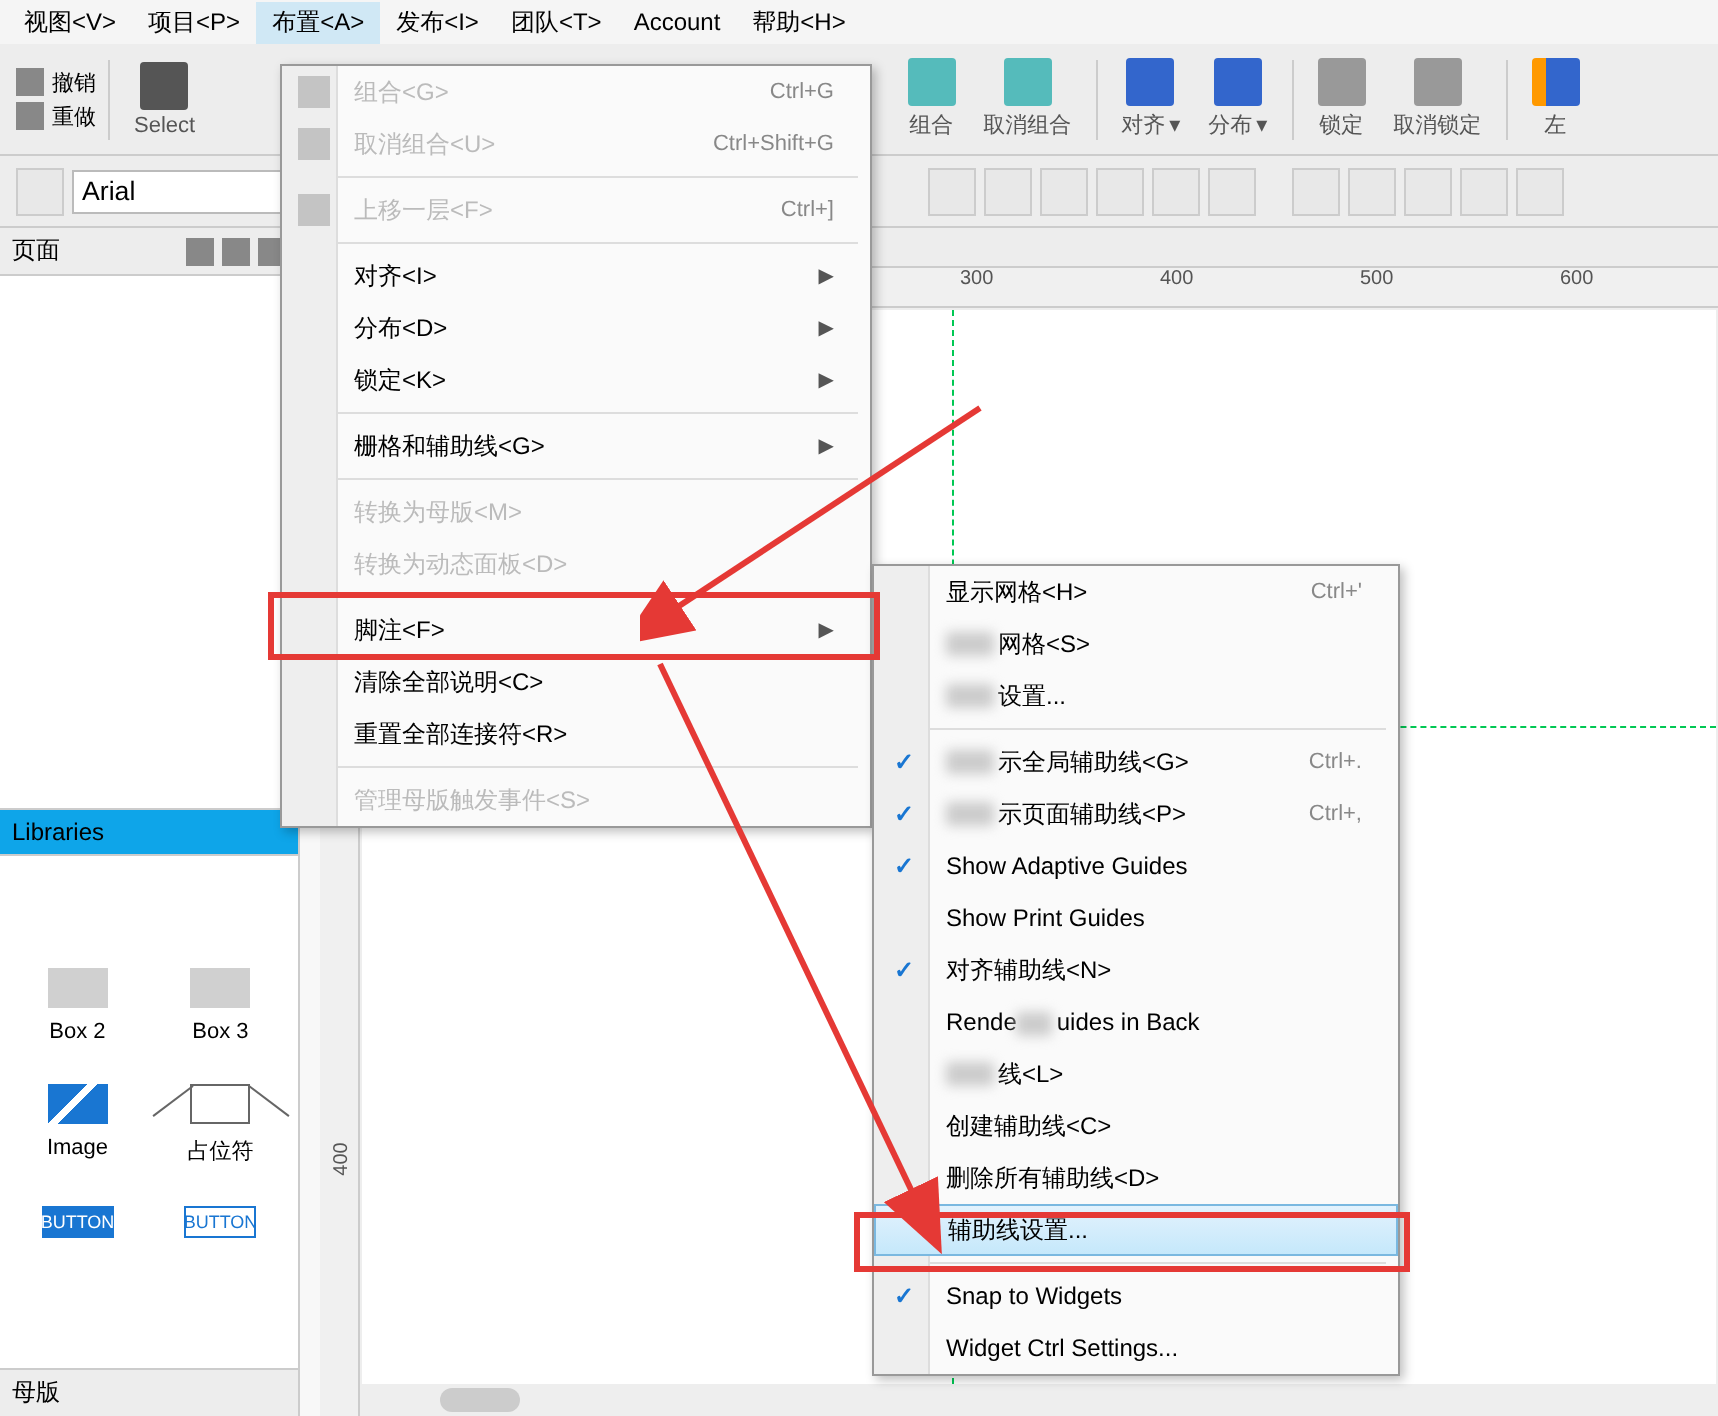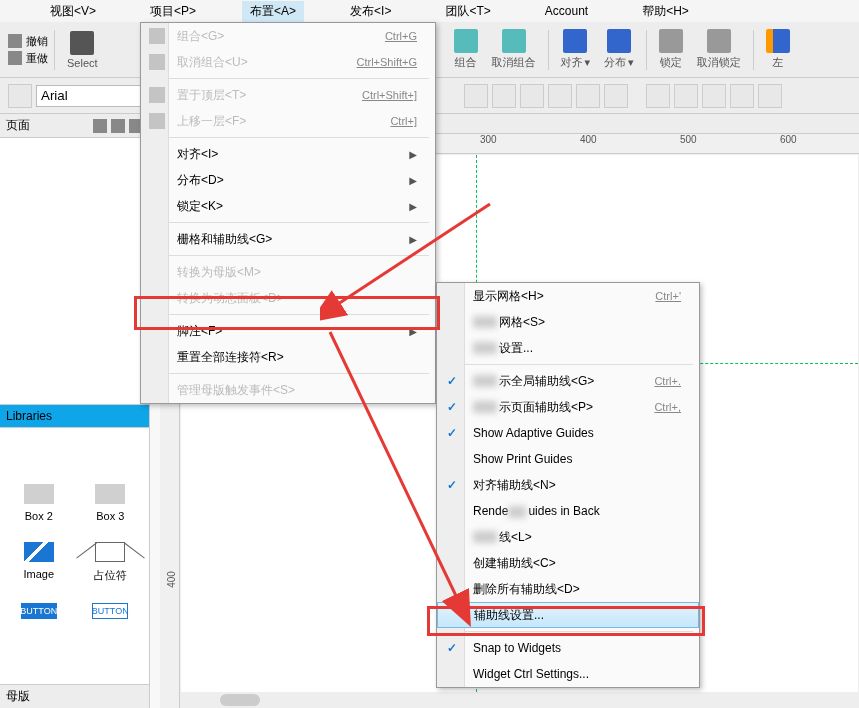--- a/index.html
+++ b/index.html
@@ -1,18 +1,18 @@
 <!DOCTYPE html>
 <html><head>
 <meta charset="utf-8">
 <style>
 * { box-sizing: border-box; margin: 0; padding: 0; }
 body { font-family: "Microsoft YaHei", Arial, sans-serif; font-size: 12px; background: #f0f0f0; overflow: hidden; width: 859px; height: 708px; position: relative; }
 .menubar { background: #f5f5f5; height: 22px; display: flex; align-items: center; padding: 0 4px; }
-.menubar-item { padding: 2px 8px; cursor: default; margin-left: 38px; }
+.menubar-item { padding: 2px 8px; cursor: default; }
 .menubar-item.active { background: #d0e8f5; }
 .toolbar1 { background: #ededed; height: 56px; display: flex; align-items: center; gap: 2px; padding: 4px 8px; border-bottom: 1px solid #ccc; }
 .tool-group { display: flex; flex-direction: column; align-items: center; gap: 2px; padding: 0 6px; font-size: 11px; color: #555; }
 .tool-icon { width: 24px; height: 24px; background: #aaa; border-radius: 2px; }
 .tool-sep { width: 1px; height: 40px; background: #ccc; margin: 0 4px; }
 .small-btns { display: flex; flex-direction: column; gap: 2px; font-size: 11px; }
 .small-btn { display: flex; align-items: center; gap: 4px; }
 .small-btn .sb-icon { width: 14px; height: 14px; background: #888; }
 .toolbar2 { background: #ededed; height: 36px; display: flex; align-items: center; gap: 4px; padding: 4px 8px; border-bottom: 1px solid #ccc; }
 .font-select { width: 108px; height: 22px; border: 1px solid #bbb; padding: 0 4px; background: #fff; }
@@ -45,21 +45,21 @@
 .sb-thumb { position: absolute; left: 40px; top: 2px; width: 40px; height: 12px; background: #ccc; border-radius: 6px;}
 .tab-bar { position: absolute; top: 0; left: 30px; right: 0; height: 20px; background: #ededed; border-bottom: 1px solid #ccc;}
 .dropdown { position: absolute; background: #fafafa; border: 1px solid #999; box-shadow: 2px 2px 5px rgba(0,0,0,0.25); }
 .dropdown .item { display: flex; align-items: center; justify-content: space-between; height: 26px; padding: 0 18px 0 36px; position: relative; }
 .dropdown .item.disabled { color: #bbb; }
 .dropdown .item:not(.disabled):hover, .dropdown .item.highlighted { background: linear-gradient(#e3f2fd,#c5e8fb); border:1px solid #7ab8e0; height:26px; }
 .dropdown .item .icon { position: absolute; left: 8px; width: 16px; height: 16px; }
 .dropdown .item .chk { position: absolute; left: 10px; color: #1976d2; font-weight: bold; }
 .dropdown .item .sub-arrow { font-size: 10px; color: #555; }
 .dropdown .sep { height: 1px; background: #ddd; margin: 3px 6px; }
-.dropdown .shortcut { color: #888; font-size: 11px; text-decoration: underline; }
+.dropdown .shortcut { color: #888; font-size: 11px; }
 .dropdown .iconcol { position: absolute; top:0; bottom:0; left:0; width:28px; background:#eee; border-right:1px solid #ddd;}
 .menu-icon { width: 14px; height:14px; background:#999; opacity:0.5;}
 .highlight-box { position: absolute; border: 3px solid #e53935; pointer-events:none;}
 .arrow-svg { position:absolute; pointer-events:none;}
 .blur { filter: blur(3px); display: inline-block; background: #ccc; width: 24px; height: 12px; vertical-align: middle; margin-right: 2px; border-radius: 2px;}
 </style>
 </head>
 <body>
 
 <div class="menubar">
@@ -205,40 +205,35 @@
   </div>
   <div class="canvas">
     <div class="guide-v" style="left:295px"></div>
     <div class="guide-h" style="top:208px"></div>
   </div>
   <div class="scrollbar-h">
       <div class="sb-thumb"></div>
     </div>
 </div>
 
-<div class="dropdown" id="menu1" style="left:140px; top:22px; width:296px;">
+<div class="dropdown" id="menu1" style="left:140px; top:32px; width:296px;">
   <div class="iconcol"></div>
 <div class="item disabled">
       <div class="icon menu-icon"></div>
       <span>组合&lt;G&gt;</span>
       <span class="shortcut">Ctrl+G</span>
     </div>
     <div class="item disabled">
       <div class="icon menu-icon"></div>
       <span>取消组合&lt;U&gt;</span>
       <span class="shortcut">Ctrl+Shift+G</span>
     </div>
     <div class="sep"></div>
     <div class="item disabled">
       <div class="icon menu-icon"></div>
-      <span>置于顶层&lt;T&gt;</span>
-      <span class="shortcut">Ctrl+Shift+]</span>
-    </div>
-    <div class="item disabled">
-      <div class="icon menu-icon"></div>
       <span>上移一层&lt;F&gt;</span>
       <span class="shortcut">Ctrl+]</span>
     </div>
     <div class="sep"></div>
     <div class="item">
       <span>对齐&lt;I&gt;</span>
       <span class="sub-arrow">▶</span>
     </div>
     <div class="item">
       <span>分布&lt;D&gt;</span>
@@ -257,20 +252,23 @@
     <div class="item disabled">
       <span>转换为母版&lt;M&gt;</span>
     </div>
     <div class="item disabled">
       <span>转换为动态面板&lt;D&gt;</span>
     </div>
     <div class="sep"></div>
     <div class="item">
       <span>脚注&lt;F&gt;</span>
       <span class="sub-arrow">▶</span>
+    </div>
+    <div class="item">
+      <span>清除全部说明&lt;C&gt;</span>
     </div>
     <div class="item">
       <span>重置全部连接符&lt;R&gt;</span>
     </div>
     <div class="sep"></div>
     <div class="item disabled">
       <span>管理母版触发事件&lt;S&gt;</span>
     </div>
   </div>
 

